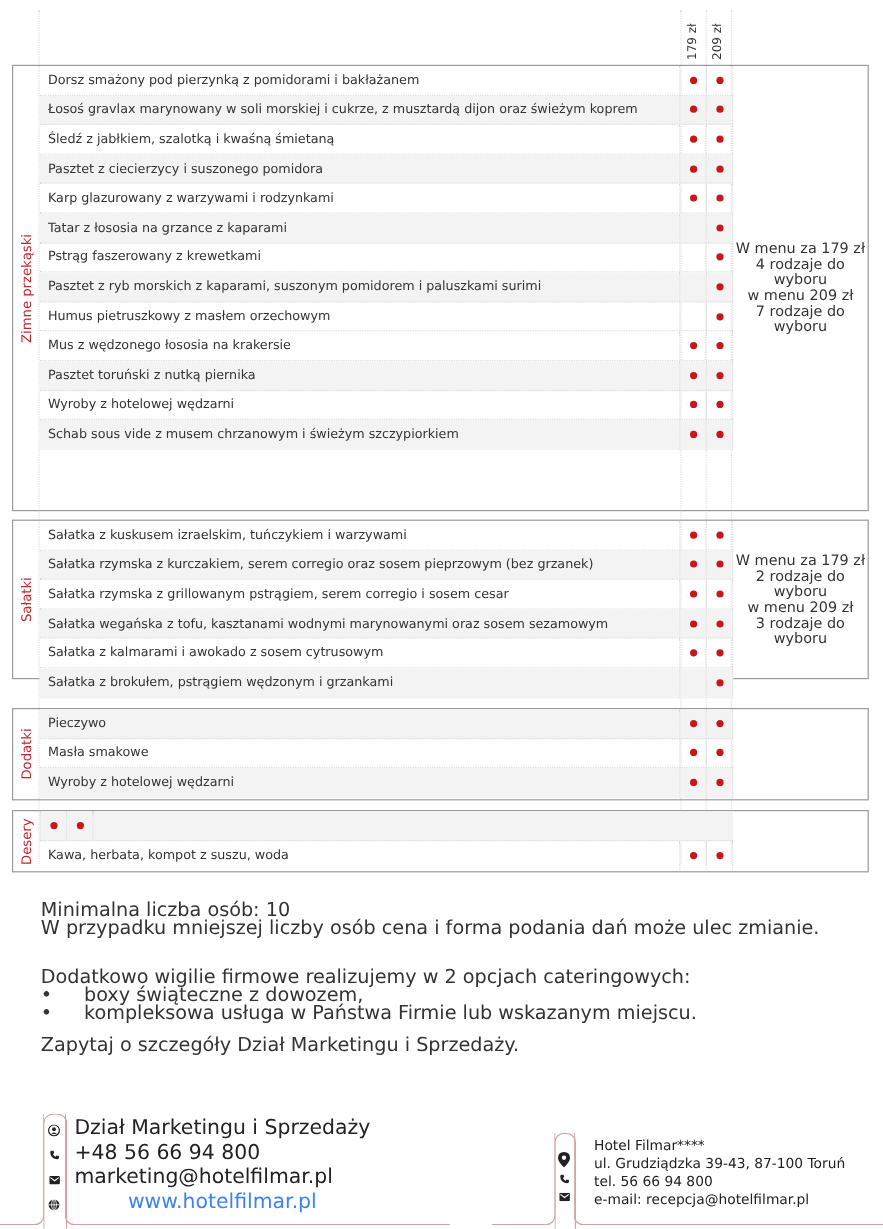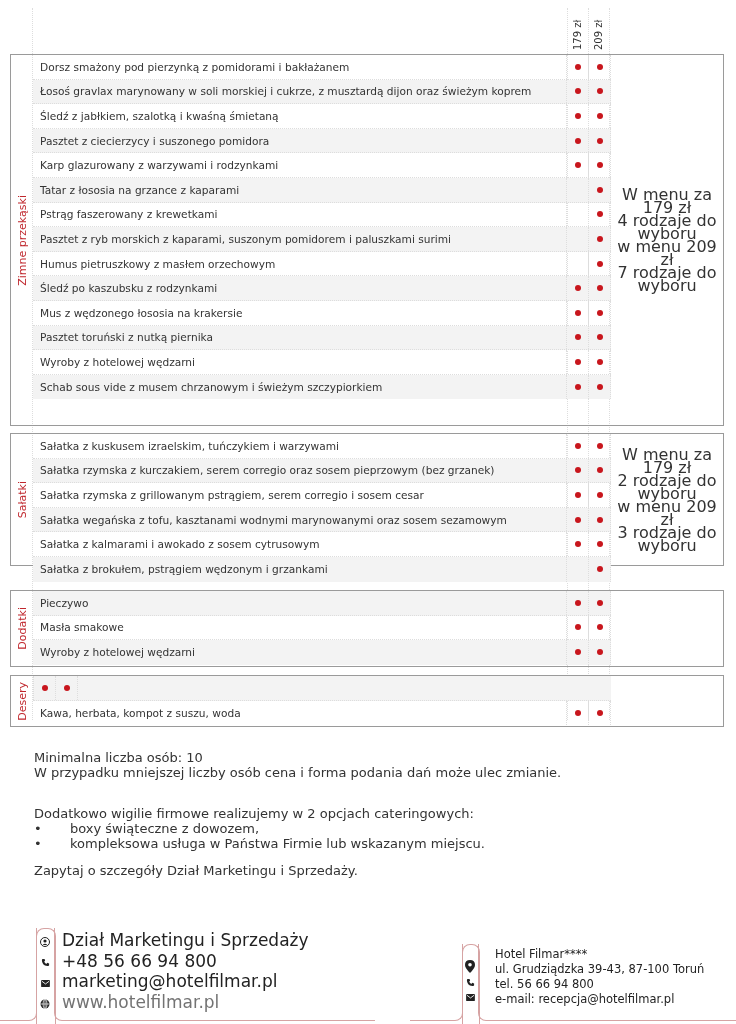--- a/index.html
+++ b/index.html
@@ -34,32 +34,32 @@
   .row:last-child { border-bottom:none; }
   .row.alt { background:#f3f3f3; }
   .row .name { padding-left:7px; font-size:10.6px; color:#333; white-space:nowrap; flex:1; }
   .row .dot { width:21px; display:flex; justify-content:center; align-items:center; height:100%; }
   .row .dot i { display:block; width:6px; height:6px; border-radius:50%; background:#c8161d; }
   .row .d1 { border-left:1px dotted #ddd; }
   .row .d2 { border-left:1px dotted #ddd; border-right:1px dotted #ddd; }
   .note {
     position:absolute; left:600px; right:0; top:0; bottom:0;
     display:flex; align-items:center; justify-content:center; text-align:center;
-    font-size:16px; line-height:13px; color:#333;
-  }
-  .info { position:absolute; left:34px; font-size:13px; color:#333; line-height:15px; }
+    font-size:12px; line-height:13px; color:#333;
+  }
+  .info { position:absolute; left:34px; font-size:16px; color:#333; line-height:15px; }
   .info .bullet { display:flex; }
   .info .bullet b { font-weight:normal; width:36px; }
   .ctbox {
     position:absolute; border:1px solid #d6a3a3; border-radius:8px;
   }
   .icons-col { position:absolute; display:flex; flex-direction:column; align-items:center; }
   .icons-col span { display:flex; align-items:center; justify-content:center; color:#222; }
   .big { font-size:17px; color:#222; line-height:20.5px; }
-  .big.red { color:#737373; }
+  .big.red { color:#3b82f6;text-align:center; }
   .small { font-size:11.5px; color:#222; line-height:15px; }
 </style>
 </head>
 <body>
 
 <div class="colguide" style="left:32px;height:712px;"></div>
 <div class="colguide" style="left:567px;height:712px;"></div>
 <div class="colguide" style="left:588px;height:712px;"></div>
 <div class="colguide" style="left:609px;height:712px;"></div>
 
@@ -134,29 +134,20 @@
         <div class="row alt">
           <span class="name">Pasztet z ryb morskich z kaparami, suszonym pomidorem i paluszkami surimi</span>
           <span class="dot d1"></span>
           <span class="dot d2">
             <i></i>
           </span>
         </div>
         <div class="row">
           <span class="name">Humus pietruszkowy z masłem orzechowym</span>
           <span class="dot d1"></span>
-          <span class="dot d2">
-            <i></i>
-          </span>
-        </div>
-        <div class="row alt">
-          <span class="name">Śledź po kaszubsku z rodzynkami</span>
-          <span class="dot d1">
-            <i></i>
-          </span>
           <span class="dot d2">
             <i></i>
           </span>
         </div>
         <div class="row">
           <span class="name">Mus z wędzonego łososia na krakersie</span>
           <span class="dot d1">
             <i></i>
           </span>
           <span class="dot d2">

